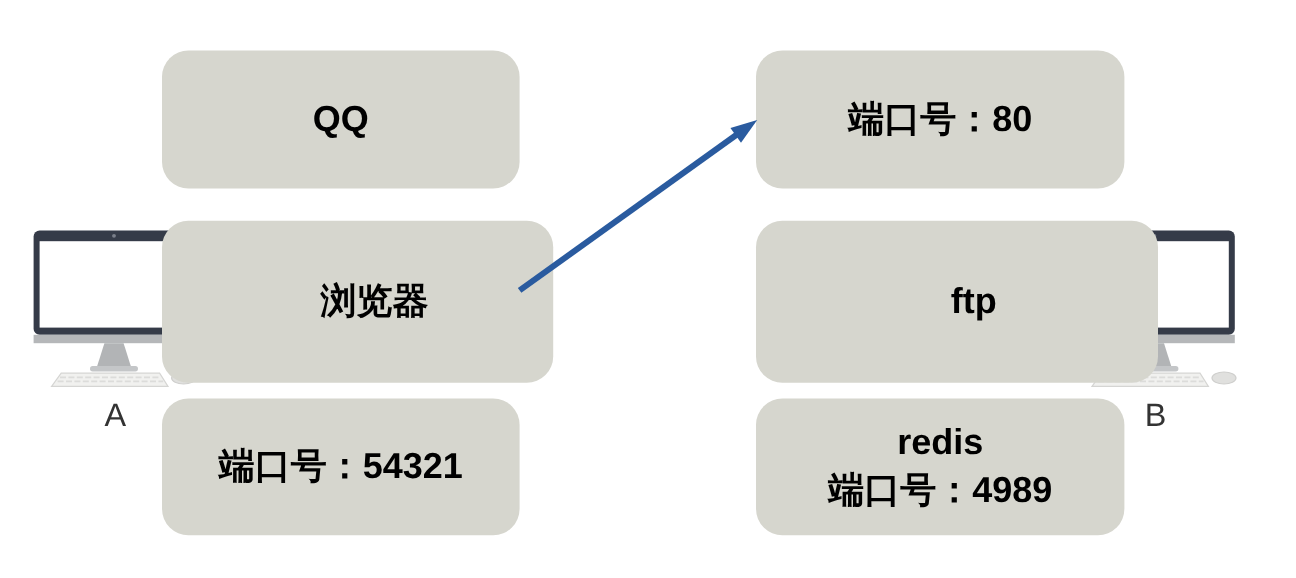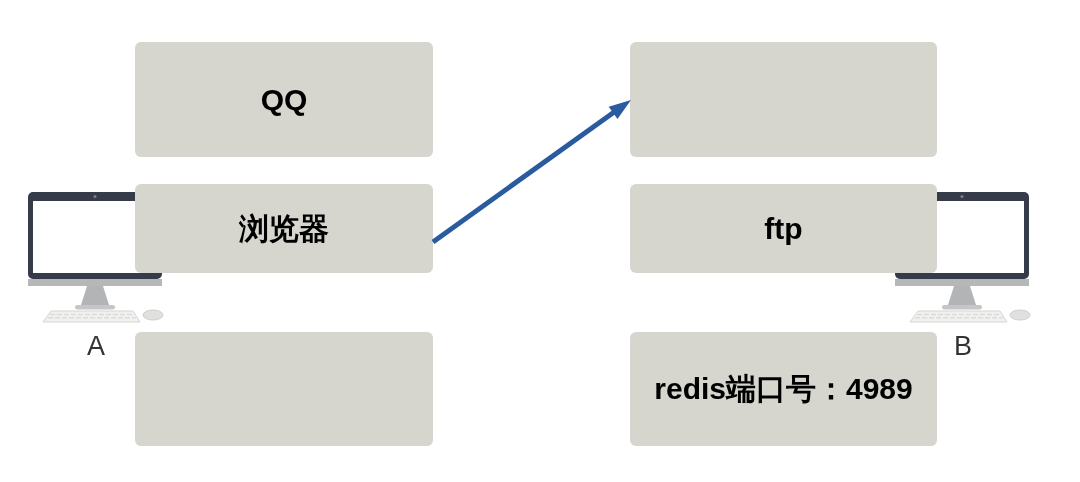--- a/index.html
+++ b/index.html
@@ -12,36 +12,36 @@
     position: relative;
     width: 1080px;
     height: 482px;
     background: #ffffff;
     overflow: hidden;
   }
   
   .app-box {
     position: absolute;
     background: #d6d6ce;
-    border-radius: 6px;
+    border-radius: 22px;
     display: flex;
-    flex-direction: row;
+    flex-direction: column;
     align-items: center;
     justify-content: center;
     text-align: center;
     color: #000;
     font-weight: bold;
     font-size: 30px;
     line-height: 40px;
     z-index: 2;
   }
   .col-a { left: 135px; width: 298px; }
   .col-b { left: 630px; width: 307px; }
   .row-1 { top: 42px;  height: 115px; }
-  .row-2 { top: 184px; height: 89px; }
+  .row-2 { top: 184px; height: 135px; padding-left: 28px; }
   .row-3 { top: 332px; height: 114px; }
 
   
   .computer {
     position: absolute;
     width: 150px;
     height: 132px;
     z-index: 1;
   }
   .computer-a { left: 25px;  top: 191px; }
@@ -102,23 +102,25 @@
   <div class="host-label host-label-a">A</div>
   <div class="host-label host-label-b">B</div>
 
   <div class="app-box col-a row-1">
     <div>QQ</div>
   </div>
   <div class="app-box col-a row-2">
     <div>浏览器</div>
   </div>
   <div class="app-box col-a row-3">
+    <div>端口号：54321</div>
   </div>
 
   <div class="app-box col-b row-1">
+    <div>端口号：80</div>
   </div>
   <div class="app-box col-b row-2">
     <div>ftp</div>
   </div>
   <div class="app-box col-b row-3">
     <div>redis</div>
     <div>端口号：4989</div>
   </div>
 
   <svg class="arrow-layer" viewBox="0 0 1080 482">

